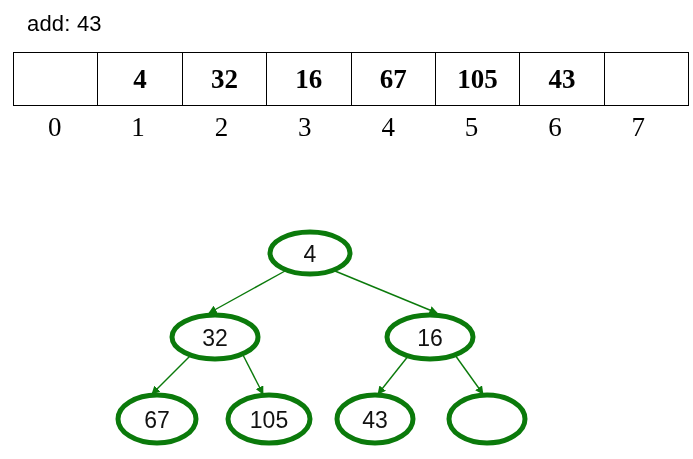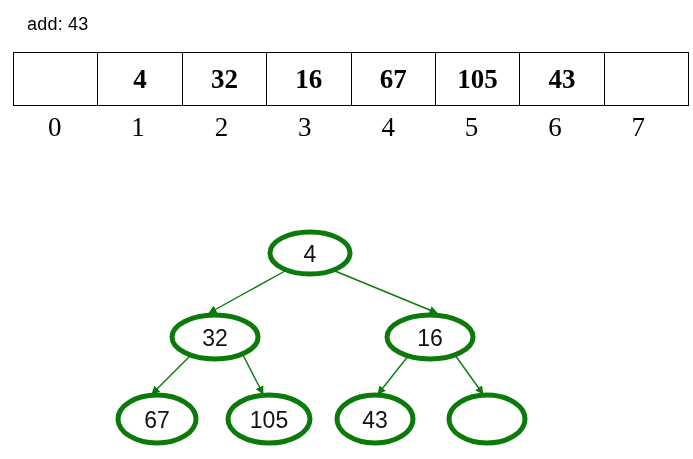--- a/index.html
+++ b/index.html
@@ -21,21 +21,21 @@
     width: 693px;
     height: 459px;
   }
 
   
   .caption {
     position: absolute;
     left: 27px;
     top: 10px;
     font-family: "Liberation Sans", sans-serif;
-    font-size: 18px;
+    font-size: 22px;
     line-height: 28px;
     color: #000000;
     white-space: nowrap;
     letter-spacing: 0.2px;
   }
 
   
   .array-wrap {
     position: absolute;
     left: 13px;

